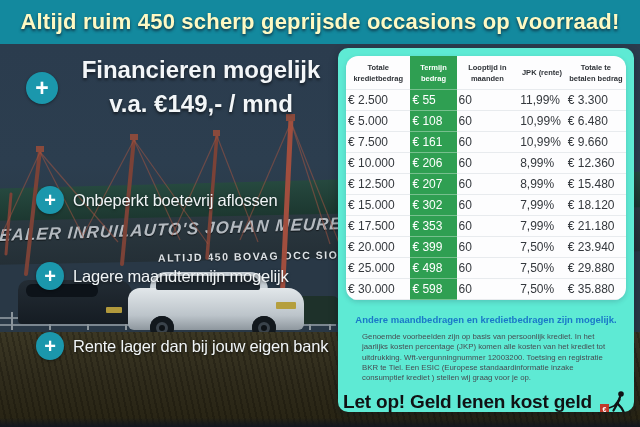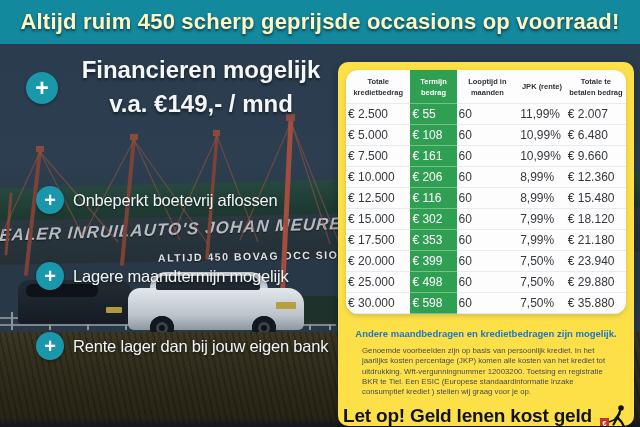--- a/index.html
+++ b/index.html
@@ -60,21 +60,21 @@
   .plus{width:32px;height:32px;min-width:32px;border-radius:50%;background:#1b97ac;color:#fff;
         display:flex;align-items:center;justify-content:center;font-size:23px;font-weight:bold;
         line-height:1;box-shadow:0 1px 3px rgba(0,0,0,.4);}
   .bullet{position:absolute;left:36px;display:flex;align-items:center;gap:9px;z-index:5;}
   .bullet .plus{width:28px;height:28px;min-width:28px;font-size:20px;}
   .bullet-label{color:#f0f4f6;font-size:16.5px;letter-spacing:-.2px;white-space:nowrap;
                 text-shadow:0 1px 3px rgba(0,0,0,.6);}
   .b2{top:186px;} .b3{top:262px;} .b4{top:332px;}
 
   
-  .panel{position:absolute;left:338px;top:62px;width:296px;height:364px;background:#fde047;
+  .panel{position:absolute;left:338px;top:48px;width:296px;height:364px;background:#5eead4;
          border-radius:10px;box-shadow:0 3px 9px rgba(8,18,28,.4);z-index:7;overflow:hidden;}
   .card{margin:8px auto 0;width:280px;height:244px;background:#fdfdfe;border-radius:12px;
         box-shadow:0 2px 5px rgba(40,60,80,.2);overflow:hidden;}
   table.fin{width:100%;height:100%;border-collapse:collapse;table-layout:fixed;}
   .fin th{font-size:7.5px;font-weight:bold;color:#2e3237;line-height:1.4;
           padding:7px 2px 5px;text-align:center;vertical-align:middle;}
   .fin td{font-size:12px;color:#34383d;text-align:left;padding:3px 2px;
           border-top:1px solid #e8ebee;}
   .fin th.green{background:#2f9f52;color:#fff;}
   .fin td.green{background:#2f9f52;color:#fff;border-top:1px solid rgba(255,255,255,.35);}
@@ -196,21 +196,21 @@
             <th>JPK (rente)</th>
             <th>Totale te betalen bedrag</th>
           </tr>
         </thead>
         <tbody>
             <tr>
               <td>€ 2.500</td>
               <td class="green">€ 55</td>
               <td>60</td>
               <td>11,99%</td>
-              <td>€ 2.007</td>
+              <td>€ 3.300</td>
             </tr>
             <tr>
               <td>€ 5.000</td>
               <td class="green">€ 108</td>
               <td>60</td>
               <td>10,99%</td>
               <td>€ 6.480</td>
             </tr>
             <tr>
               <td>€ 7.500</td>
@@ -221,21 +221,21 @@
             </tr>
             <tr>
               <td>€ 10.000</td>
               <td class="green">€ 206</td>
               <td>60</td>
               <td>8,99%</td>
               <td>€ 12.360</td>
             </tr>
             <tr>
               <td>€ 12.500</td>
-              <td class="green">€ 116</td>
+              <td class="green">€ 207</td>
               <td>60</td>
               <td>8,99%</td>
               <td>€ 15.480</td>
             </tr>
             <tr>
               <td>€ 15.000</td>
               <td class="green">€ 302</td>
               <td>60</td>
               <td>7,99%</td>
               <td>€ 18.120</td>

